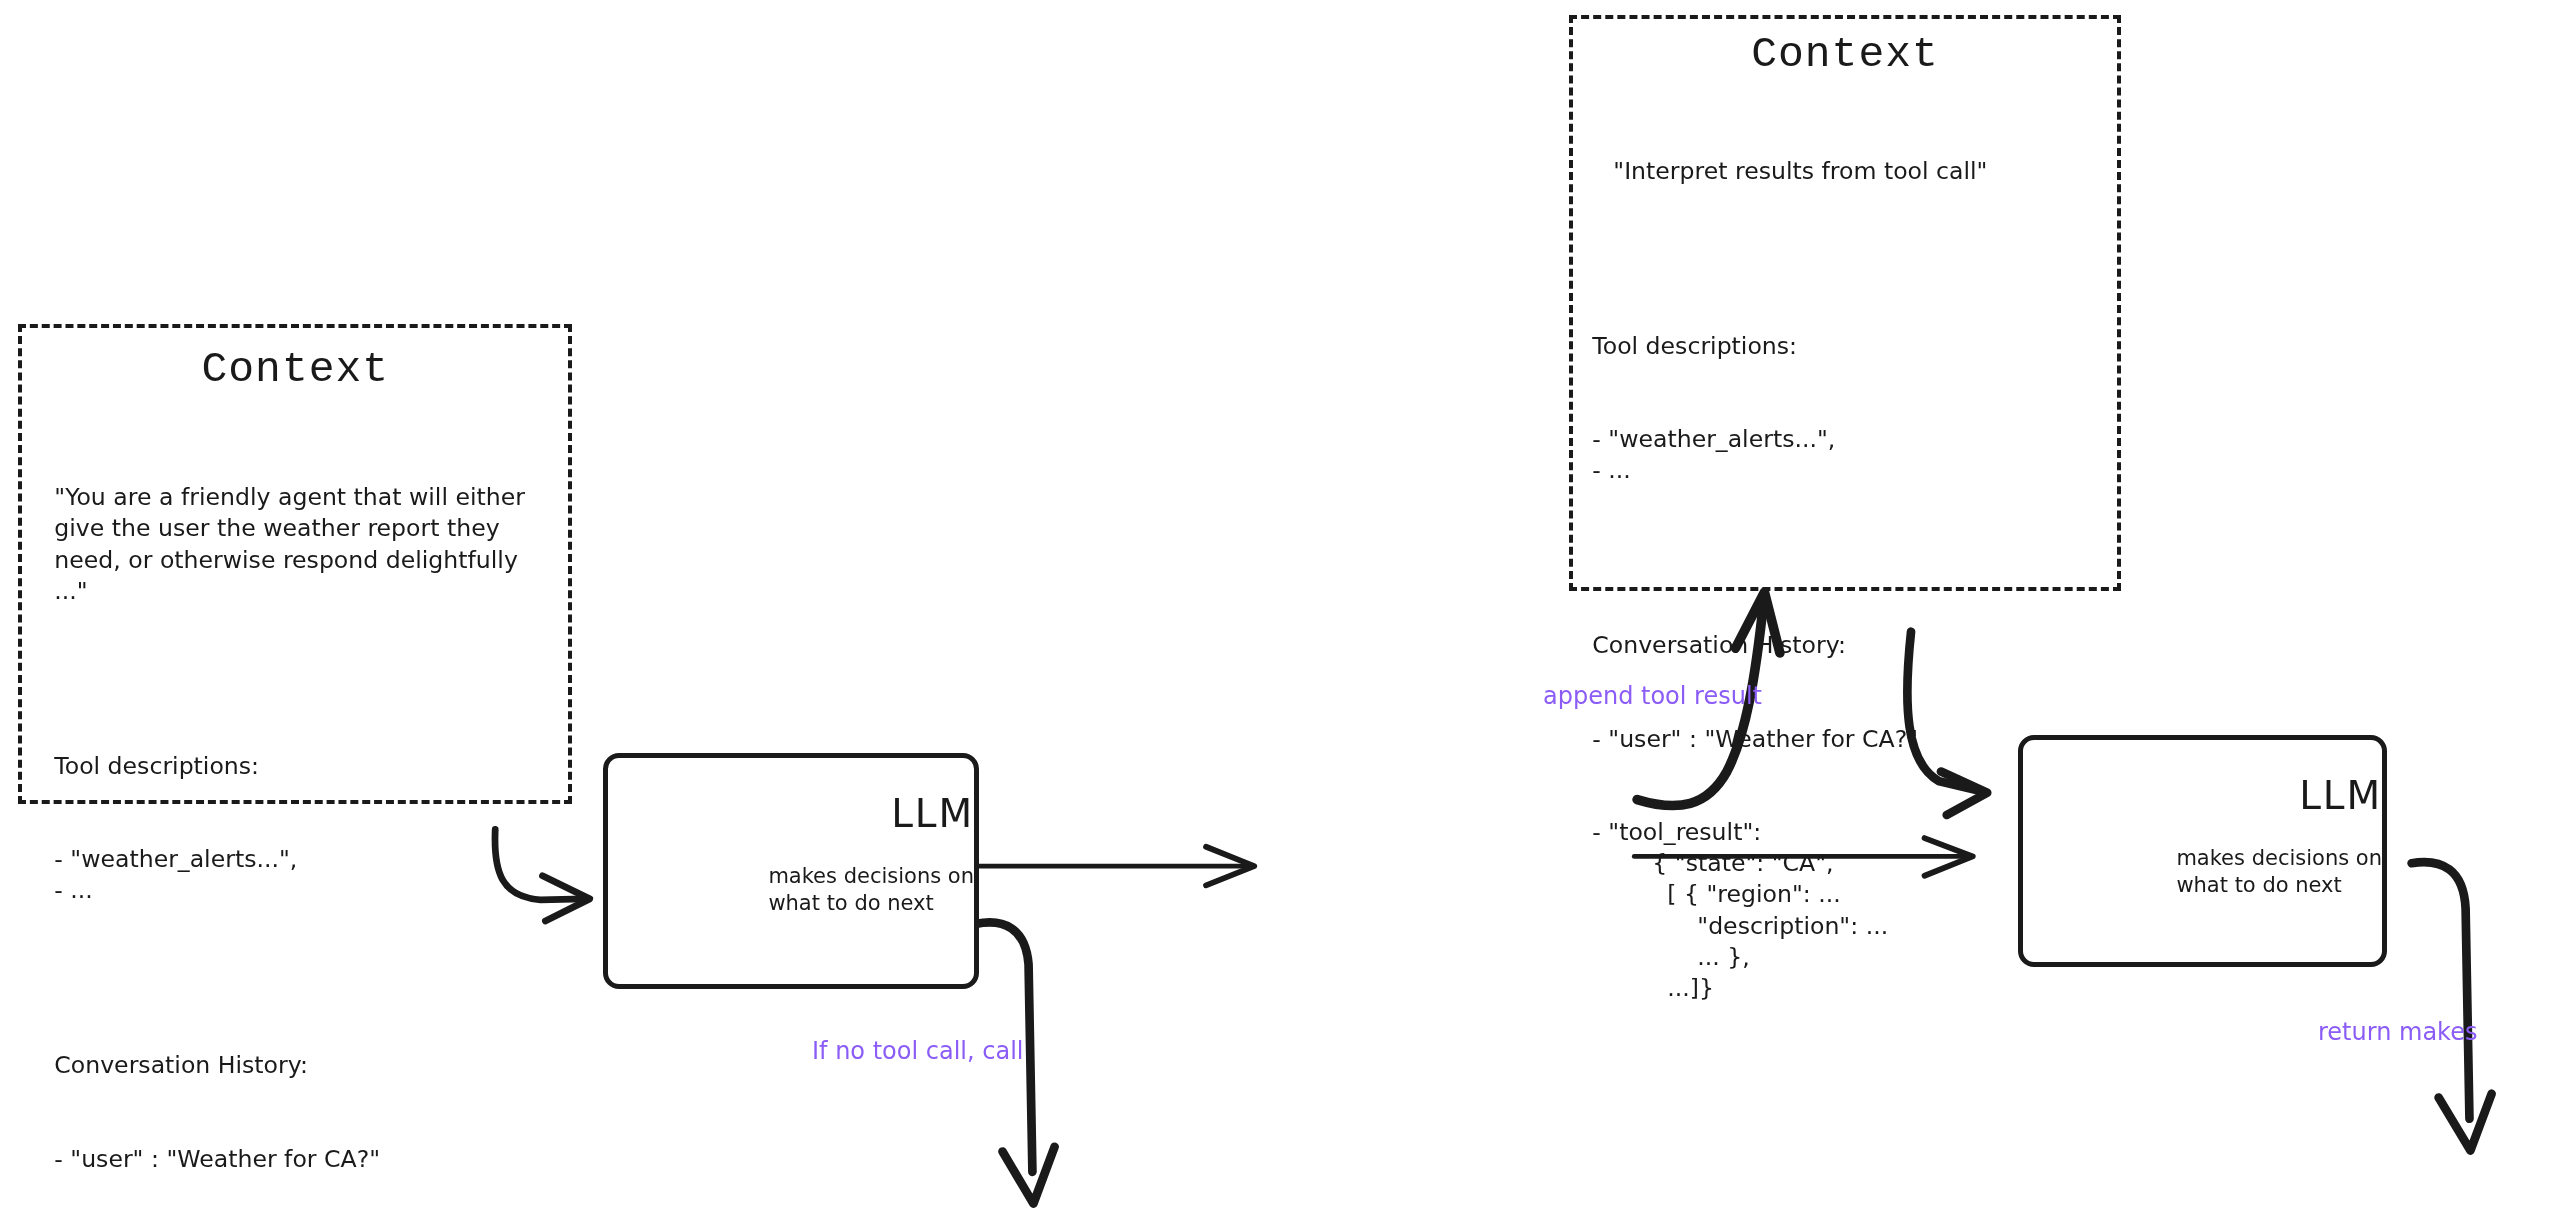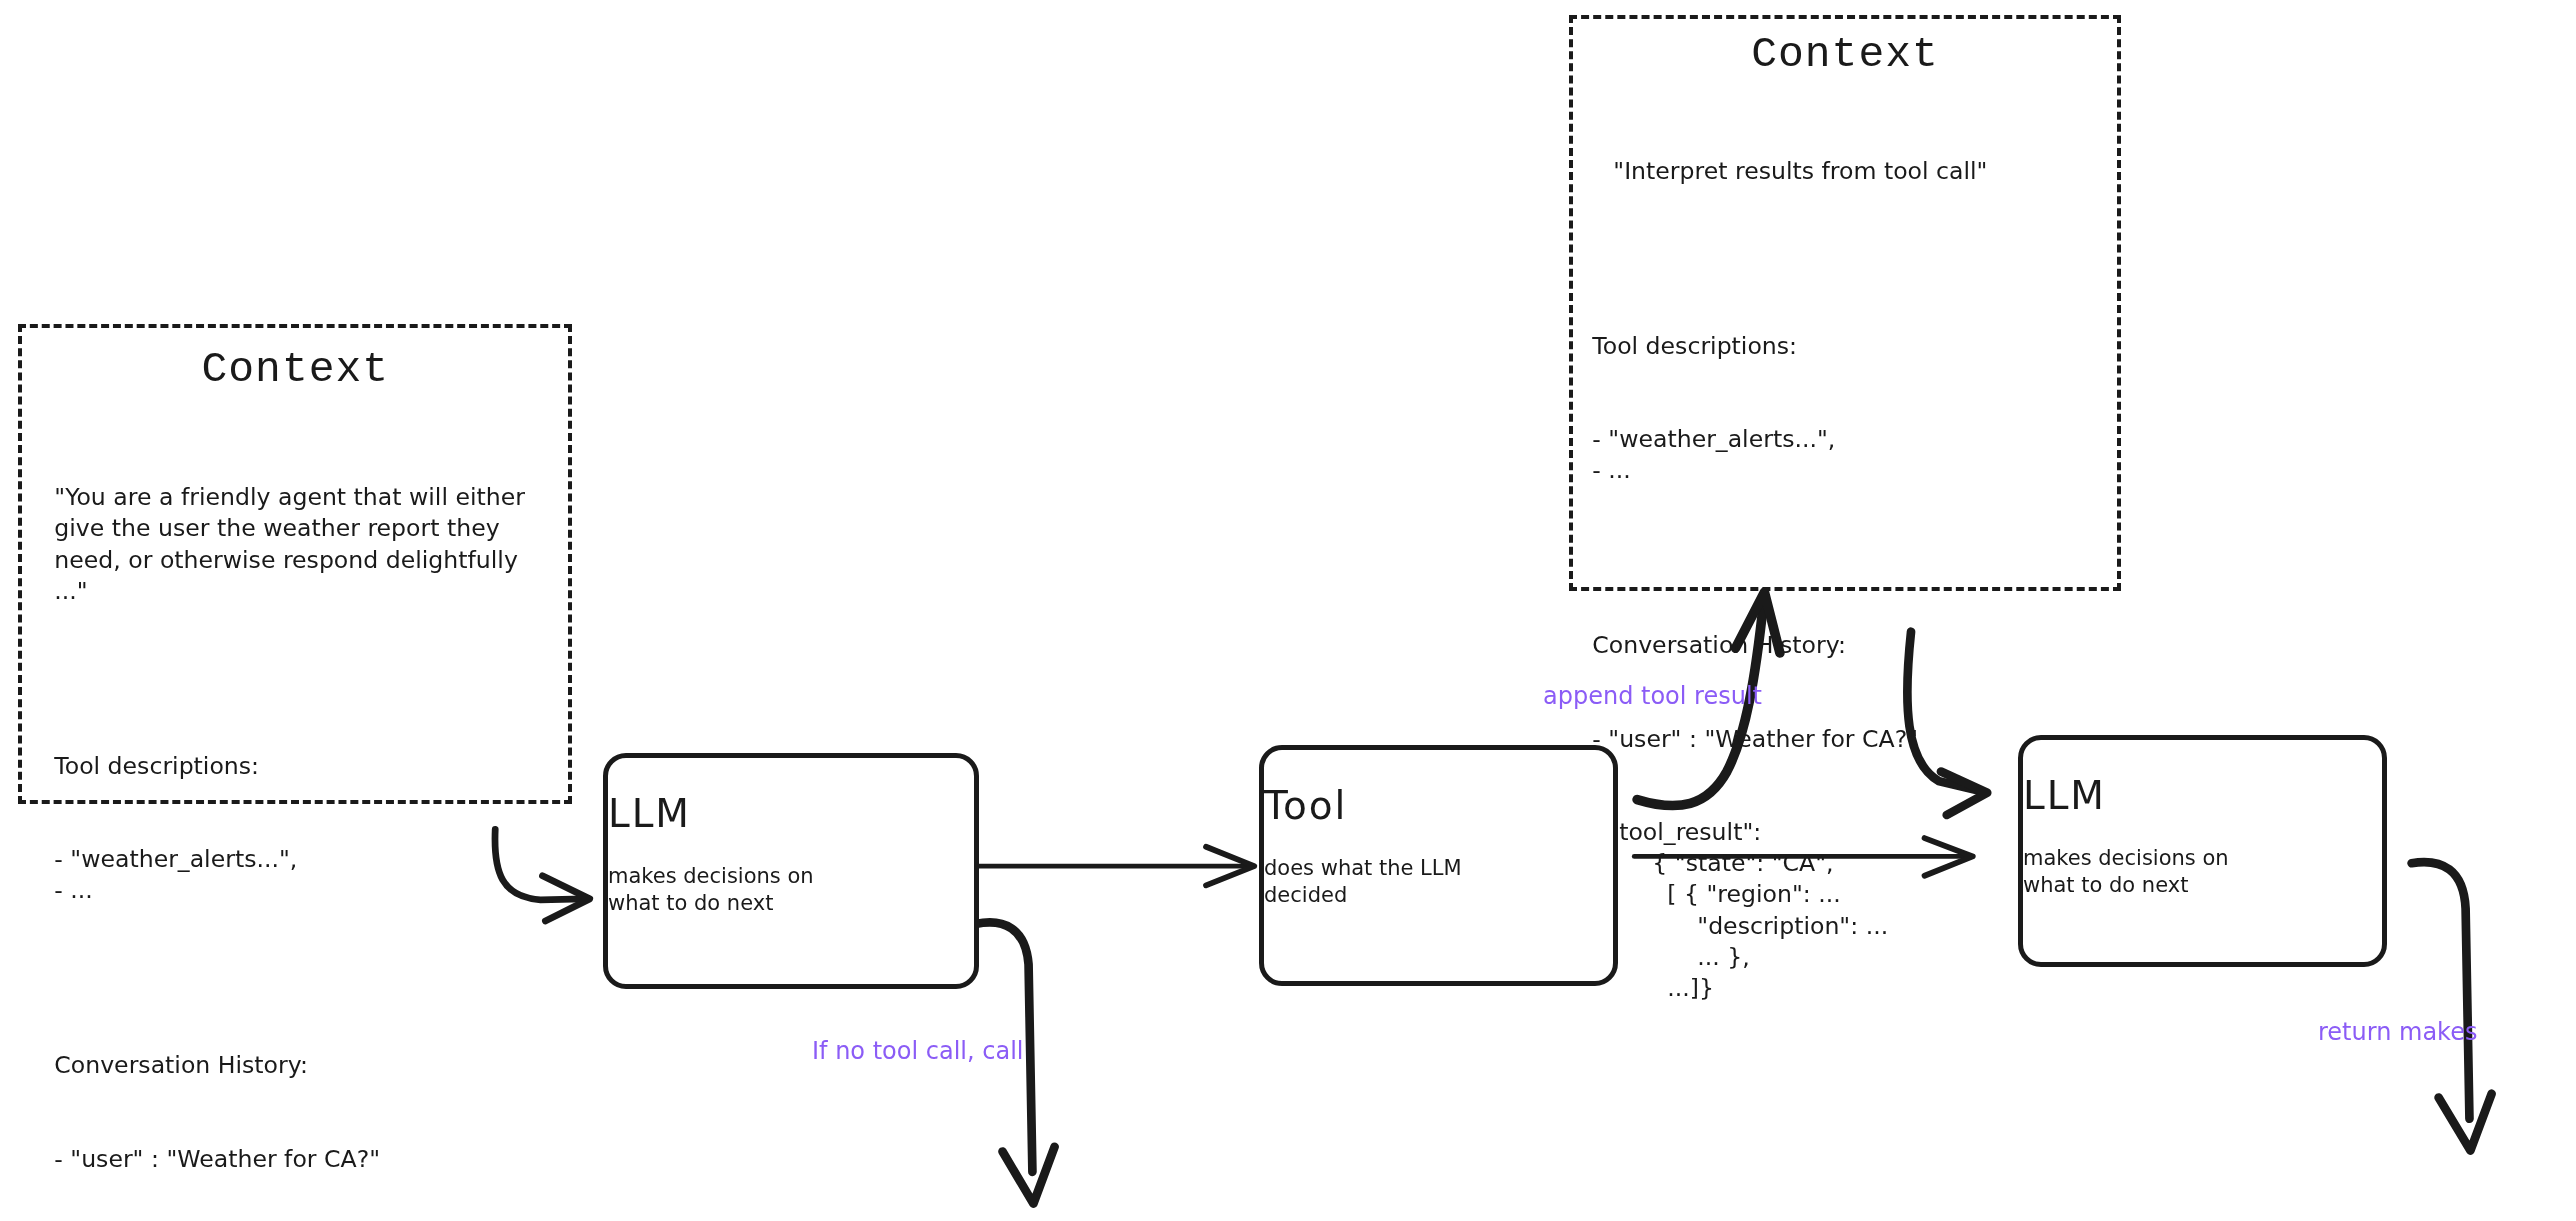--- a/index.html
+++ b/index.html
@@ -45,26 +45,26 @@
   #ctx-right .ctx-body{left:19.3px;top:75px;right:13.5px;}
   #ctx-right .ctx-first{text-align:left;padding-left:21px;}
   .blockgap{height:19.3px;}
 
   .para{white-space:normal;max-width:482px;}
 
   
   .node{
     position:absolute;
     border:5.8px solid #1a1a1a;
-    border-radius:23px;
+    border-radius:16px;
     box-sizing:border-box;
     background:#ffffff;
     display:flex;
     flex-direction:column;
-    align-items:flex-start;
+    align-items:flex-end;
   }
   .node-title{
     font-size:39px;
     letter-spacing:1.9px;
     color:#1a1a1a;
     margin-top:33px;
   }
   .node-sub{
     font-size:21px;
     line-height:1.28;
@@ -171,25 +171,20 @@
           ...]}</div>
     </div>
   </div>
 
   <div class="node" id="node-llm1">
     <div class="node-title">LLM</div>
     <div class="node-sub">makes decisions on
 what to do next</div>
   </div>
 
-  <div class="node" id="node-tool">
-    <div class="node-title">Tool</div>
-    <div class="node-sub">does what the LLM
-decided</div>
-  </div>
 
   <div class="node" id="node-llm2">
     <div class="node-title">LLM</div>
     <div class="node-sub">makes decisions on
 what to do next</div>
   </div>
 
   <div class="edge-label" id="lbl-exit">If no tool call, call</div>
   <div class="edge-label" id="lbl-append">append tool result</div>
   <div class="edge-label" id="lbl-return">return makes</div>

